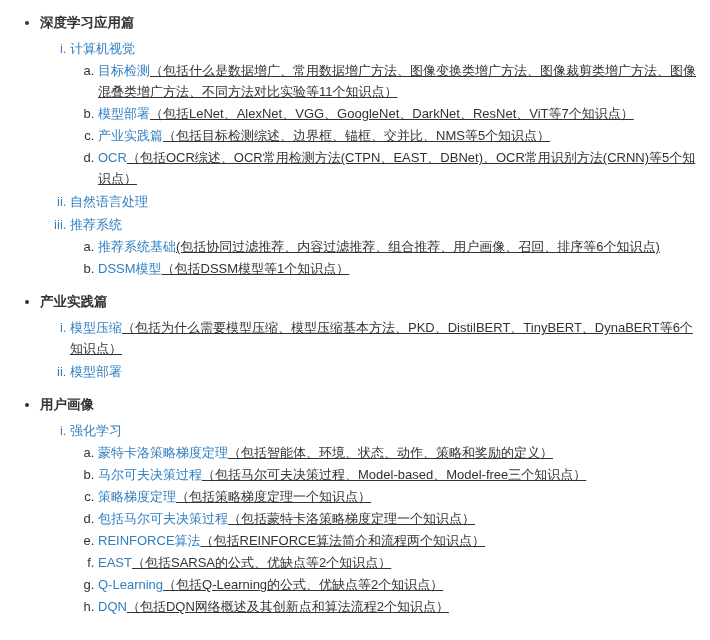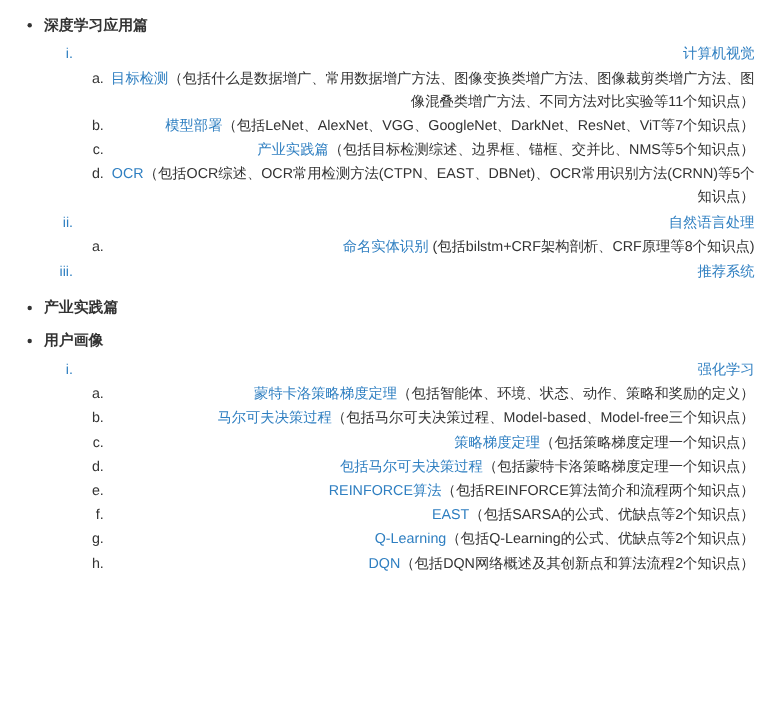--- a/index.html
+++ b/index.html
@@ -9,21 +9,21 @@
   }
   body {
     width: 710px;
     min-height: 640px;
     font-family: "Liberation Sans", "DejaVu Sans", sans-serif;
     font-size: 13px;
     color: #333333;
     -webkit-font-smoothing: antialiased;
   }
   .page {
-    padding: 10px 24px 0 14px;
+    padding: 10px 6px 0 14px;
     box-sizing: border-box;
     width: 710px;
   }
   ul.lvl1 {
     list-style-type: disc;
     margin: 0;
     padding-left: 26px;
   }
   ul.lvl1 > li {
     margin: 0 0 4px 0;
@@ -35,21 +35,20 @@
     font-weight: bold;
     color: #333333;
     font-size: 13.5px;
     line-height: 26px;
   }
   ol.lvl2 {
     list-style-type: lower-roman;
     margin: 2px 0 10px 0;
     padding-left: 30px;
     color: #2f7fc1;
-    text-align: right;
   }
   ol.lvl2 > li {
     margin: 0 0 2px 0;
     line-height: 21px;
   }
   ol.lvl3 {
     list-style-type: lower-alpha;
     margin: 1px 0 2px 0;
     padding-left: 28px;
     color: #333333;
@@ -58,20 +57,21 @@
     margin: 0 0 1px 0;
     line-height: 21px;
   }
   .lnk {
     color: #2f7fc1;
     text-decoration: none;
     cursor: pointer;
   }
   .desc {
     color: #333333;
+    text-decoration: underline;
   }
   li.no-marker-color::marker {
     color: #2f7fc1;
   }
 </style>
 </head>
 <body>
 
 <div class="page">
 
@@ -92,35 +92,45 @@
             <li>
               <span class="lnk">产业实践篇</span><span class="desc">（包括目标检测综述、边界框、锚框、交并比、NMS等5个知识点）</span>
             </li>
             <li>
               <span class="lnk">OCR</span><span class="desc">（包括OCR综述、OCR常用检测方法(CTPN、EAST、DBNet)、OCR常用识别方法(CRNN)等5个知识点）</span>
             </li>
           </ol>
         </li>
         <li class="no-marker-color">
           <span class="lnk">自然语言处理</span>
-          <ol class="lvl3">
-            <li>
-              <span class="lnk">命名实体识别</span>
-              <span class="desc">(包括bilstm+CRF架构剖析、CRF原理等8个知识点)</span>
-            </li>
-          </ol>
         </li>
         <li class="no-marker-color">
           <span class="lnk">推荐系统</span>
+          <ol class="lvl3">
+            <li>
+              <span class="lnk">推荐系统基础</span><span class="desc">(包括协同过滤推荐、内容过滤推荐、组合推荐、用户画像、召回、排序等6个知识点)</span>
+            </li>
+            <li>
+              <span class="lnk">DSSM模型</span><span class="desc">（包括DSSM模型等1个知识点）</span>
+            </li>
+          </ol>
         </li>
       </ol>
     </li>
 
     <li>
       <span class="sect-title">产业实践篇</span>
+      <ol class="lvl2">
+        <li class="no-marker-color">
+          <span class="lnk">模型压缩</span><span class="desc">（包括为什么需要模型压缩、模型压缩基本方法、PKD、DistilBERT、TinyBERT、DynaBERT等6个知识点）</span>
+        </li>
+        <li class="no-marker-color">
+          <span class="lnk">模型部署</span>
+        </li>
+      </ol>
     </li>
 
     <li>
       <span class="sect-title">用户画像</span>
       <ol class="lvl2">
         <li class="no-marker-color">
           <span class="lnk">强化学习</span>
           <ol class="lvl3">
             <li>
               <span class="lnk">蒙特卡洛策略梯度定理</span><span class="desc">（包括智能体、环境、状态、动作、策略和奖励的定义）</span>

